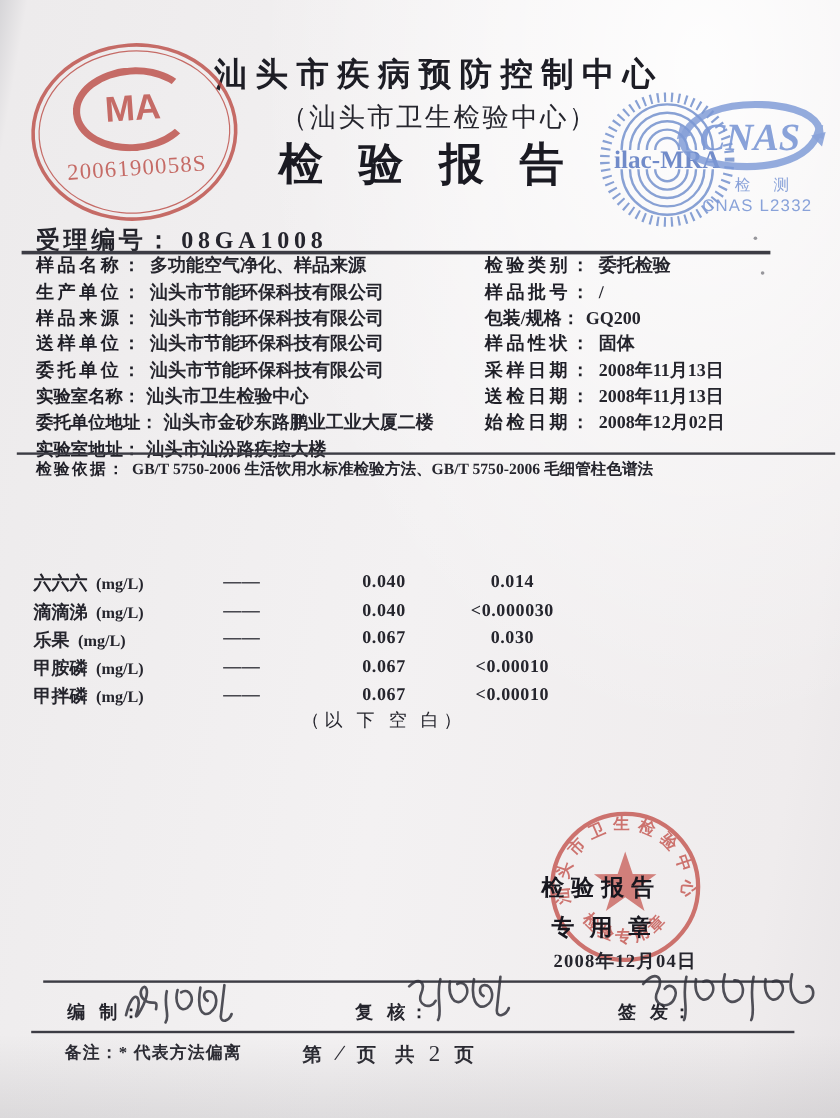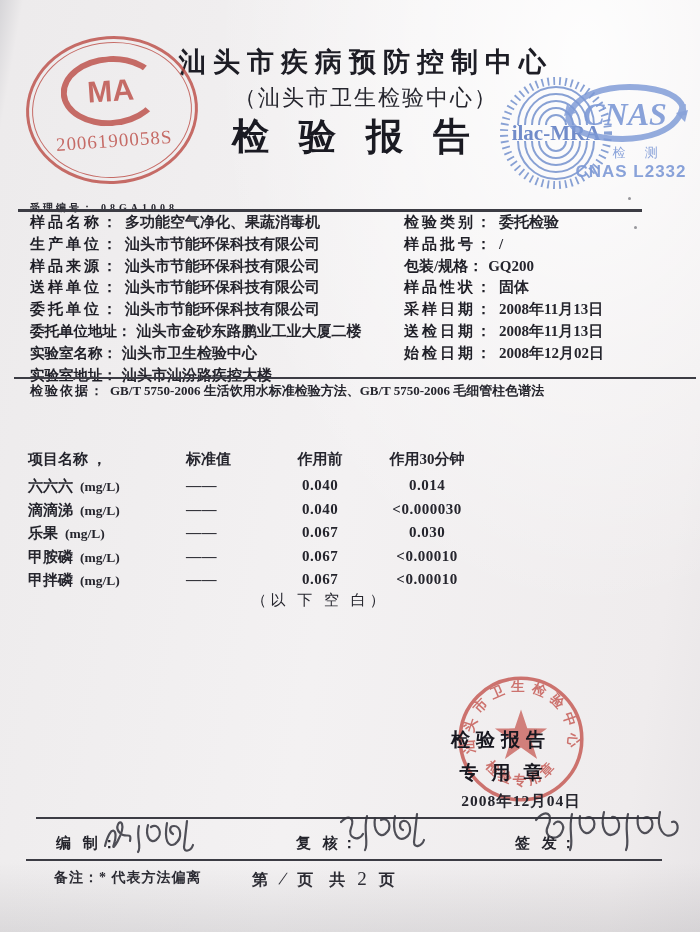--- a/index.html
+++ b/index.html
@@ -30,24 +30,24 @@
   .cma-content{position:absolute;inset:0;display:flex;flex-direction:column;align-items:center;}
   .cma-c{margin-top:20px;width:88px;height:58px;border:6px solid currentColor;
     border-right-color:transparent;border-radius:50%;display:flex;align-items:center;justify-content:center;}
   .cma-ma{font-size:30px;font-weight:bold;letter-spacing:0;font-family:"Liberation Sans",sans-serif;}
   .cma-number{margin-top:4px;font-size:19px;letter-spacing:1px;}
 
   
   .ilac-stamp{left:497px;top:74px;width:118px;height:118px;opacity:.8;z-index:3;}
   .cnas-stamp{left:556px;top:82px;width:140px;z-index:3;color:#7d99d6;text-align:center;opacity:.9;}
   .cnas-sub1{font-size:13px;font-weight:normal;letter-spacing:8px;margin-top:-4px;margin-left:26px;}
-  .cnas-sub2{font-size:17px;font-weight:bold;letter-spacing:1px;font-family:"Liberation Sans",sans-serif;margin-left:10px;}
-
-  
-  .case-line{left:30px;top:201px;font-size:10px;}
+  .cnas-sub2{font-size:14px;font-weight:normal;letter-spacing:1px;font-family:"Liberation Sans",sans-serif;margin-left:10px;}
+
+  
+  .case-line{left:30px;top:187px;font-size:20px;}
   .case-line .lab{font-weight:bold;letter-spacing:3px;}
   .case-line .val{letter-spacing:4px;font-weight:600;margin-left:6px;}
   .rule{position:absolute;background:#3c3c44;}
   .rule1{left:18px;top:209px;width:624px;height:2.5px;}
   .rule2{left:14px;top:377px;width:682px;height:2px;}
   .rule3{left:36px;top:817px;width:622px;height:2px;}
   .rule4{left:26px;top:859px;width:636px;height:2px;}
 
   
   .col{position:absolute;top:212px;font-size:15px;}
@@ -144,52 +144,46 @@
     <div class="cnas-sub1">检 测</div>
     <div class="cnas-sub2">CNAS L2332</div>
   </div>
 
   <div class="abs case-line">
     <span class="lab">受理编号：</span><span class="val">08GA1008</span>
   </div>
   <div class="rule rule1"></div>
 
   <div class="col col-left">
-    <div class="irow"><span class="lbl sp">样品名称：</span><span class="val">多功能空气净化、果蔬消毒机</span></div>
+    <div class="irow"><span class="lbl sp">样品名称：</span><span class="val">多功能空气净化、样品来源</span></div>
     <div class="irow"><span class="lbl sp">生产单位：</span><span class="val">汕头市节能环保科技有限公司</span></div>
     <div class="irow"><span class="lbl sp">样品来源：</span><span class="val">汕头市节能环保科技有限公司</span></div>
     <div class="irow"><span class="lbl sp">送样单位：</span><span class="val">汕头市节能环保科技有限公司</span></div>
     <div class="irow"><span class="lbl sp">委托单位：</span><span class="val">汕头市节能环保科技有限公司</span></div>
+    <div class="irow"><span class="lbl t6">实验室名称：</span><span class="val">汕头市卫生检验中心</span></div>
     <div class="irow"><span class="lbl t6">委托单位地址：</span><span class="val">汕头市金砂东路鹏业工业大厦二楼</span></div>
-    <div class="irow"><span class="lbl t6">实验室名称：</span><span class="val">汕头市卫生检验中心</span></div>
     <div class="irow"><span class="lbl t6">实验室地址：</span><span class="val">汕头市汕汾路疾控大楼</span></div>
   </div>
 
   <div class="col col-right">
     <div class="irow"><span class="lbl sp">检验类别：</span><span class="val">委托检验</span></div>
     <div class="irow"><span class="lbl sp">样品批号：</span><span class="val">/</span></div>
     <div class="irow"><span class="lbl">包装/规格：</span><span class="val">GQ200</span></div>
     <div class="irow"><span class="lbl sp">样品性状：</span><span class="val">固体</span></div>
     <div class="irow"><span class="lbl sp">采样日期：</span><span class="val">2008年11月13日</span></div>
     <div class="irow"><span class="lbl sp">送检日期：</span><span class="val">2008年11月13日</span></div>
     <div class="irow"><span class="lbl sp">始检日期：</span><span class="val">2008年12月02日</span></div>
   </div>
 
   <div class="rule rule2"></div>
 
   <div class="abs basis">
     <span class="lbl">检验依据：</span><span class="val">GB/T 5750-2006 生活饮用水标准检验方法、GB/T 5750-2006 毛细管柱色谱法</span>
   </div>
 
-  <div class="trow thead">
-    <span class="c1">项目名称 ，</span>
-    <span class="c2">标准值</span>
-    <span class="c3">作用前</span>
-    <span class="c4">作用30分钟</span>
-  </div>
 
   <div class="trow" style="top:477px">
     <span class="c1"><span class="b">六六六</span><span class="unit b">(mg/L)</span></span>
     <span class="c2 num">——</span>
     <span class="c3 num">0.040</span>
     <span class="c4 num">0.014</span>
   </div>
   <div class="trow" style="top:500.6px">
     <span class="c1"><span class="b">滴滴涕</span><span class="unit b">(mg/L)</span></span>
     <span class="c2 num">——</span>

